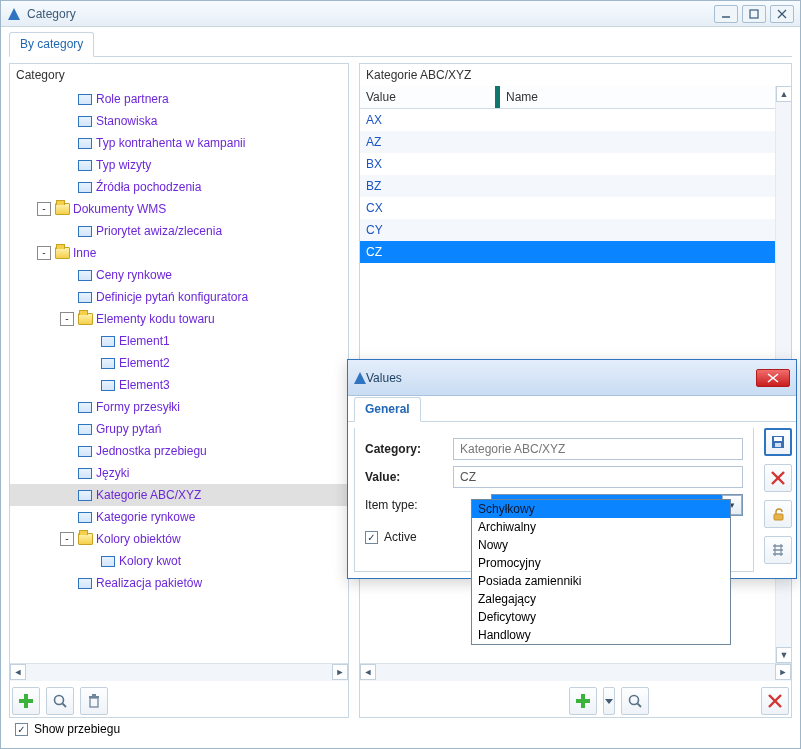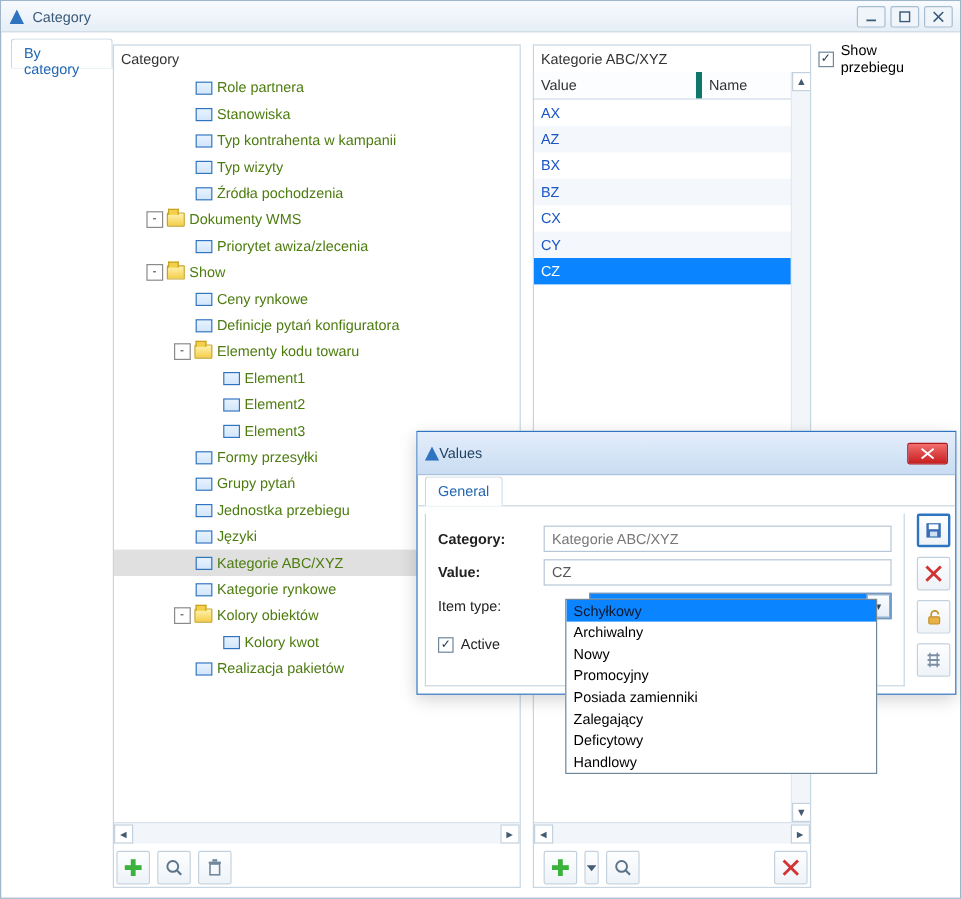--- a/index.html
+++ b/index.html
@@ -4,42 +4,42 @@
 <style>
   * { box-sizing: border-box; font-family: "Segoe UI", Tahoma, sans-serif; font-size: 12px; }
   body { margin: 0; padding: 0; background: #fff; }
   .window { width: 801px; height: 749px; border: 1px solid #9fb6c9; background: #fff; position: relative; display: flex; flex-direction: column; }
   .titlebar { height: 26px; background: linear-gradient(#f7fbff,#e6eef6); border-bottom: 1px solid #c8d6e2; display: flex; align-items: center; padding: 0 6px; }
   .titlebar .icon { width:14px; height:14px; margin-right:6px; display:inline-flex; align-items:center; justify-content:center; }
   .titlebar .title { color:#3a5a78; flex:1; }
   .winbtn { width:24px; height:18px; border:1px solid #a7bdd1; background:#f0f5fa; margin-left:4px; border-radius:2px; display:inline-flex; align-items:center; justify-content:center; color:#3a5a78; }
   .winbtn svg { pointer-events:none; }
 
-  .content { flex:1; display:flex; flex-direction:row; padding:4px 8px 8px 8px;border-radius:26px; }
+  .content { flex:1; display:flex; flex-direction:column; padding:4px 8px 8px 8px;border-radius:26px; }
   .tabstrip { height:26px; display:flex; border-bottom:1px solid #c8d6e2; }
   .tab { padding:4px 10px; border:1px solid #c8d6e2; border-bottom:1px solid #fff; background:#fff; position:relative; top:1px; color:#2167b3; border-radius:3px 3px 0 0; }
 
   .panes { flex:1; display:flex; gap:10px; margin-top:6px; min-height:0; }
   .pane { border:1px solid #c8d6e2; display:flex; flex-direction:column; min-width:0; }
   .pane-left { flex:0 0 340px; }
   .pane-right { flex:1; }
   .pane-header { padding:4px 6px; color:#333; }
   .pane-body { flex:1; overflow:auto; position:relative; }
 
   
   .tree { padding:2px 0 4px 0; }
   .tree-row { display:flex; align-items:center; height:22px; padding:0 4px; gap:3px; white-space:nowrap; }
   .tree-row.selected { background:#e0e0e0; }
   .spacer { display:inline-block; width:20px; height:22px; }
   .toggle { width:14px; height:14px; border:1px solid #8a8a8a; background:#fff; display:inline-flex; align-items:center; justify-content:center; font-size:10px; line-height:1; color:#333; }
   .node-icon { width:16px; height:16px; display:inline-flex; align-items:center; justify-content:center; }
   .iconbox { width:14px; height:11px; border:1px solid #2f74c0; background:linear-gradient(#e7f2ff,#d3e6fb); }
   .folder { width:15px; height:12px; background:linear-gradient(#fff2b0,#f4cf4a); border:1px solid #c6a322; border-radius:1px; position:relative; }
   .folder::before { content:""; position:absolute; top:-4px; left:0; width:7px; height:4px; background:#f4cf4a; border:1px solid #c6a322; border-bottom:none; }
-  .tree-label { color:#4d7c0f; }
+  .tree-label { color:#6d28d9; }
 
   .hscroll { height:18px; border-top:1px solid #d8e2ea; background:#f2f6fa; display:flex; align-items:center; }
   .hscroll .arrow { width:16px; height:16px; border:1px solid #c3d1de; background:#fff; display:inline-flex; align-items:center; justify-content:center; color:#425b72; font-size:9px; }
   .hscroll .track { flex:1; }
 
   
   .grid-header { display:flex; border-bottom:1px solid #d0dbe5; background:#fbfdff; }
   .grid-header .col { padding:4px 6px; border-right:5px solid #0f766e; color:#333; }
   .col-value { flex:0 0 140px; }
   .col-name { flex:1; }
@@ -63,21 +63,21 @@
 
   .footer { padding:4px 6px; }
   .checkbox { display:inline-flex; align-items:center; gap:6px; }
   .checkbox .box { width:13px; height:13px; border:1px solid #6f869b; background:#fff; display:inline-flex; align-items:center; justify-content:center; font-size:10px; color:#253b53; }
 
   
   .dialog { position:absolute; left:346px; top:358px; width:450px; height:220px; border:1px solid #2f74c0; background:#fff; box-shadow:0 4px 14px rgba(0,0,0,.18); z-index:50; display:flex; flex-direction:column; }
   .dialog .dtitle { height:36px; background:linear-gradient(#e4eefb,#c9dcf2); display:flex; align-items:center; padding:0 6px; border-bottom:1px solid #a8c2de; }
   .dialog .dtitle .t { color:#1f4163; flex:1; }
   .dialog .dtitle .close { width:34px; height:18px; border:1px solid #b21b1b; background:linear-gradient(#f26d6d,#c81e1e); border-radius:2px; display:inline-flex; align-items:center; justify-content:center; color:#fff; }
-  .dialog .tabs { height:26px; display:flex; border-bottom:1px solid #c8d6e2; padding-left:6px; }
+  .dialog .tabs { height:26px; display:flex; border-bottom:1px solid #c8d6e2; padding-left:6px;font-weight:bold; }
   .dialog .dtab { padding:4px 10px; border:1px solid #c8d6e2; border-bottom:1px solid #fff; background:#fff; position:relative; top:1px; color:#2167b3; border-radius:3px 3px 0 0; }
   .dialog .body { flex:1; display:flex; }
   .dialog .form { flex:1; padding:10px 10px; position:relative; border:1px solid #c8d6e2; margin:6px; border-top:none; }
   .form-row { display:flex; align-items:center; gap:8px; margin-bottom:6px; }
   .form-row label { width:80px; font-weight:bold; color:#222; }
   .form-row .field { flex:1; height:22px; border:1px solid #b6c6d6; background:#fff; padding:2px 6px; color:#555; display:flex; align-items:center; }
   .form-row .field.ro { color:#777; }
   .select-wrap { position:relative; flex:1; }
   .select-field { height:22px; border:1px solid #7a95b4; background:#0a84ff; display:flex; align-items:center; padding:0 6px; color:#fff; }
   .select-btn { position:absolute; right:1px; top:1px; width:20px; height:20px; border:1px solid #9db2c7; background:linear-gradient(#fdfeff,#e5edf5); display:inline-flex; align-items:center; justify-content:center; color:#2d4660; font-size:9px; }
@@ -194,21 +194,21 @@
                   <span class="iconbox"></span>
                 </span>
                 <span class="tree-label">Priorytet awiza/zlecenia</span>
               </div>
               <div class="tree-row">
                 <span class="spacer"></span>
                 <span class="toggle">-</span>
                 <span class="node-icon">
                   <span class="folder"></span>
                 </span>
-                <span class="tree-label">Show</span>
+                <span class="tree-label">Inne</span>
               </div>
               <div class="tree-row">
                 <span class="spacer"></span>
                 <span class="spacer"></span>
                 <span class="spacer" style="width: 14px;"></span>
                 <span class="node-icon">
                   <span class="iconbox"></span>
                 </span>
                 <span class="tree-label">Ceny rynkowe</span>
               </div>

